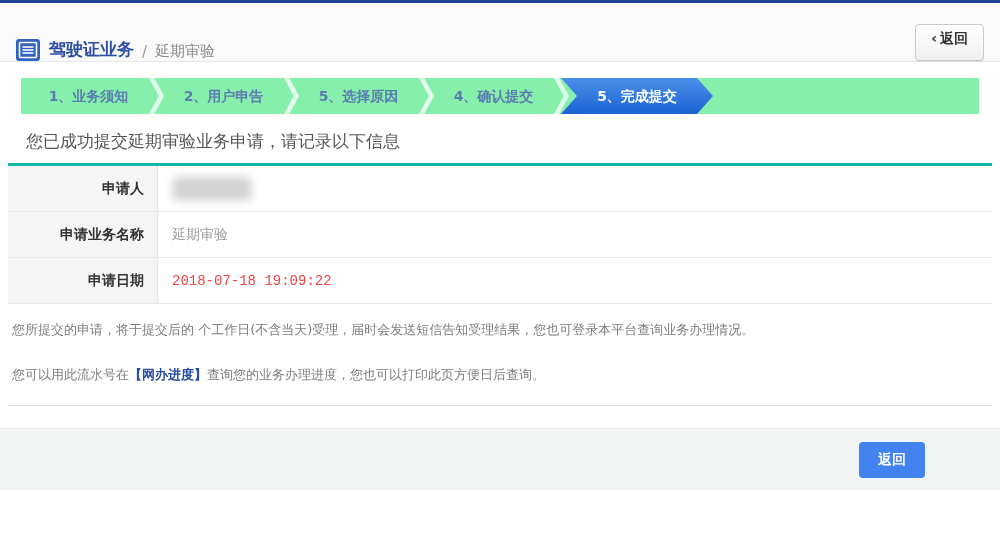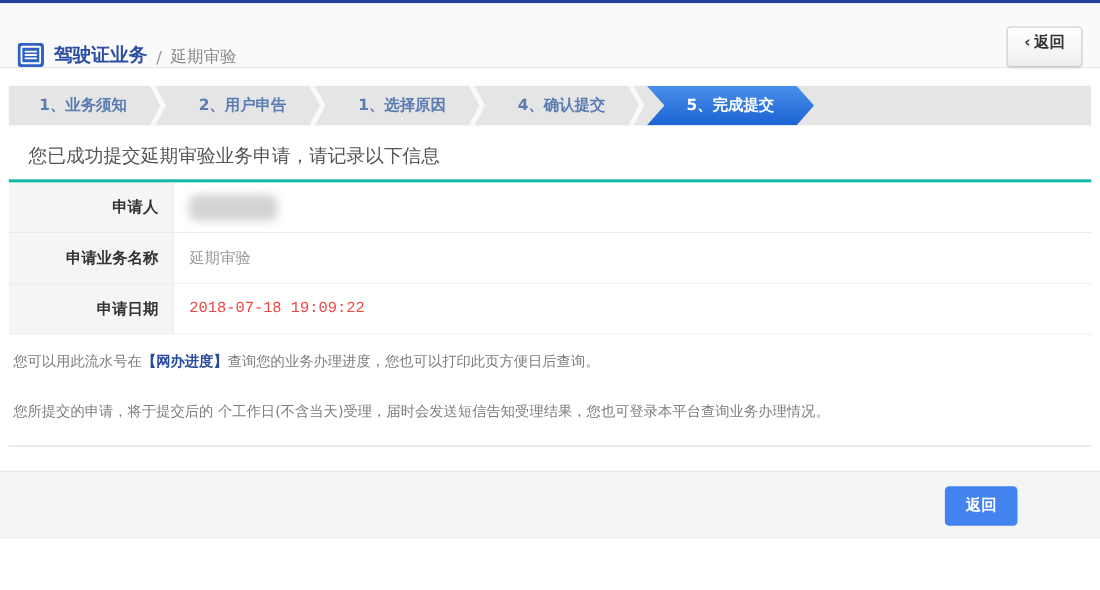--- a/index.html
+++ b/index.html
@@ -17,21 +17,21 @@
   .hd-divider { color:#9a9a9a; font-size:15px; margin:0 8px; }
   .hd-subtitle { color:#8a8a8a; font-size:15px; }
   .back-btn { margin-left:auto; background:linear-gradient(#ffffff,#efefef);
     border:1px solid #c9c9c9; border-radius:4px; padding:5px 15px 12px;
     font-size:14px; color:#333; font-weight:bold; cursor:pointer;
     box-shadow:0 1px 1px rgba(0,0,0,.06);
     font-family:"DejaVu Sans","Liberation Sans",sans-serif; }
   .back-btn .chev { font-weight:bold; margin-right:3px; }
 
   
-  .stepbar { margin:16px 8px 0; height:36px; background:#e5e5e5; display:flex;gap:10px; }
+  .stepbar { margin:16px 21px 0; height:36px; background:#86efac; display:flex; }
   .step { width:135px; line-height:36px; text-align:center; font-size:14px;
     font-weight:bold; color:#5b7cb0; position:relative; cursor:default; }
   .step .sep { position:absolute; top:0; right:-8px; width:15px; height:100%;
     background:rgba(255,255,255,.75); z-index:1;
     clip-path:polygon(0 0,35% 0,100% 50%,35% 100%,0 100%,65% 50%); }
   .step.active { width:152px; color:#fff; z-index:2;
     background:linear-gradient(#4a90ea,#1b62d4);
     clip-path:polygon(0 0,calc(100% - 16px) 0,100% 50%,calc(100% - 16px) 100%,0 100%,16px 50%); }
 
   
@@ -90,21 +90,21 @@
 <div class="stepbar">
   <div class="step">
     <span>1、业务须知</span>
     <span class="sep"></span>
   </div>
   <div class="step">
     <span>2、用户申告</span>
     <span class="sep"></span>
   </div>
   <div class="step">
-    <span>1、选择原因</span>
+    <span>5、选择原因</span>
     <span class="sep"></span>
   </div>
   <div class="step">
     <span>4、确认提交</span>
     <span class="sep"></span>
   </div>
   <div class="step active">
     <span>5、完成提交</span>
   </div>
 </div>
@@ -122,19 +122,19 @@
     <div class="cell-label">申请业务名称</div>
     <div class="cell-value value-light">延期审验</div>
   </div>
   <div class="row">
     <div class="cell-label">申请日期</div>
     <div class="cell-value value-date">2018-07-18 19:09:22</div>
   </div>
 </div>
 
 <div class="notice-box">
+  <p>您所提交的申请，将于提交后的 个工作日(不含当天)受理，届时会发送短信告知受理结果，您也可登录本平台查询业务办理情况。</p>
   <p><span>您可以用此流水号在</span><a class="progress-link">【网办进度】</a><span>查询您的业务办理进度，您也可以打印此页方便日后查询。</span></p>
-  <p>您所提交的申请，将于提交后的 个工作日(不含当天)受理，届时会发送短信告知受理结果，您也可登录本平台查询业务办理情况。</p>
 </div>
 
 <div class="footer">
   <button class="return-btn">返回</button>
 </div>
 
 </body></html>

